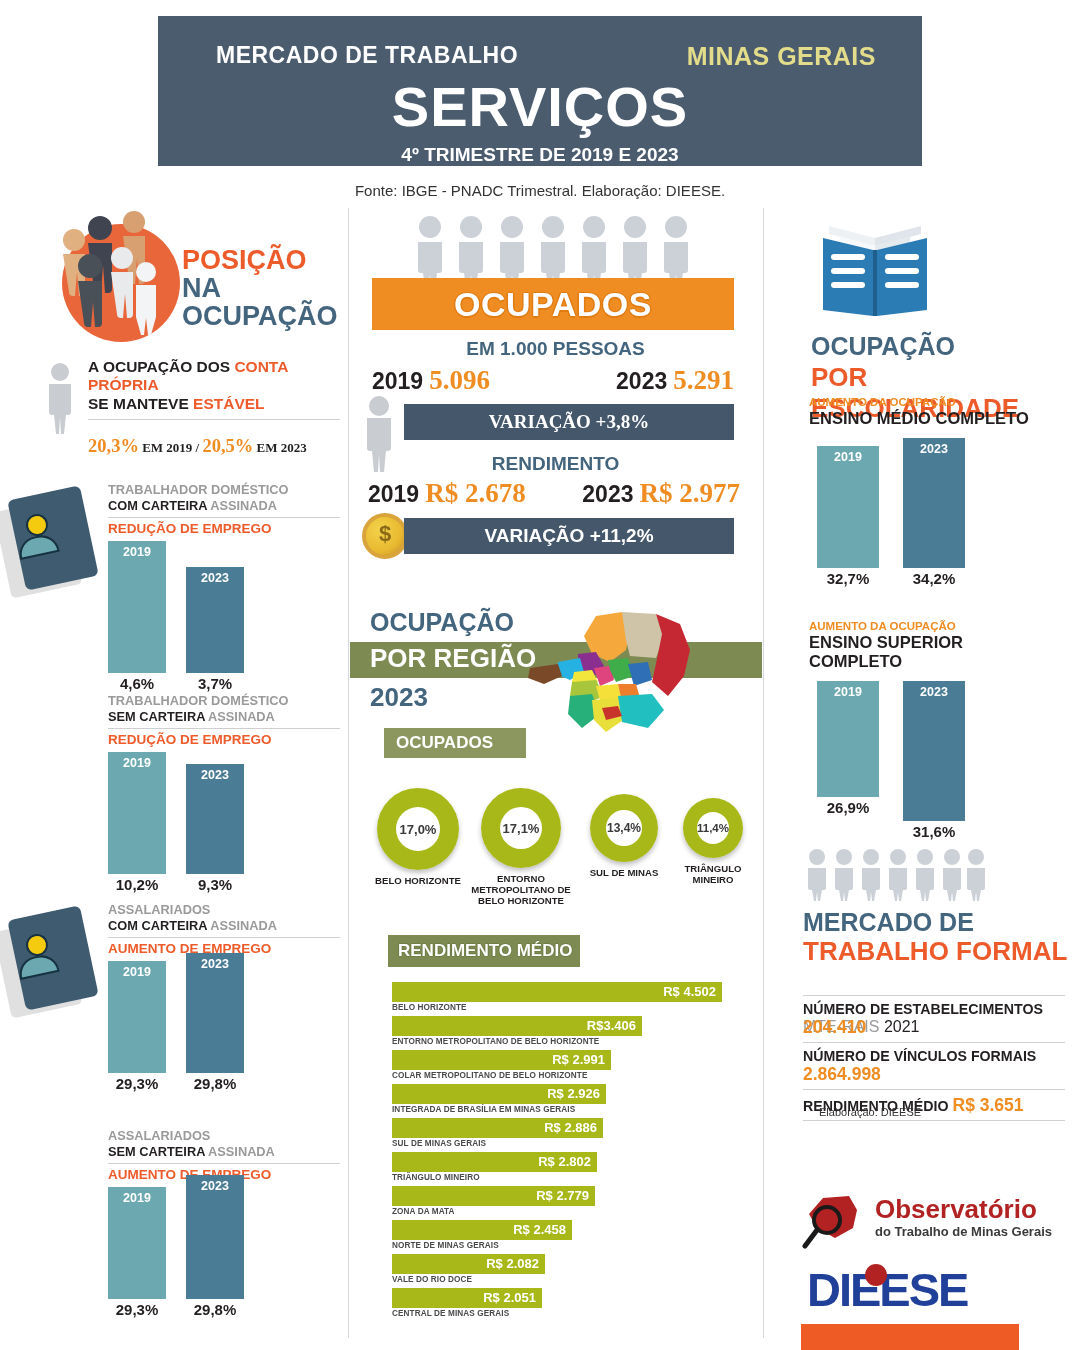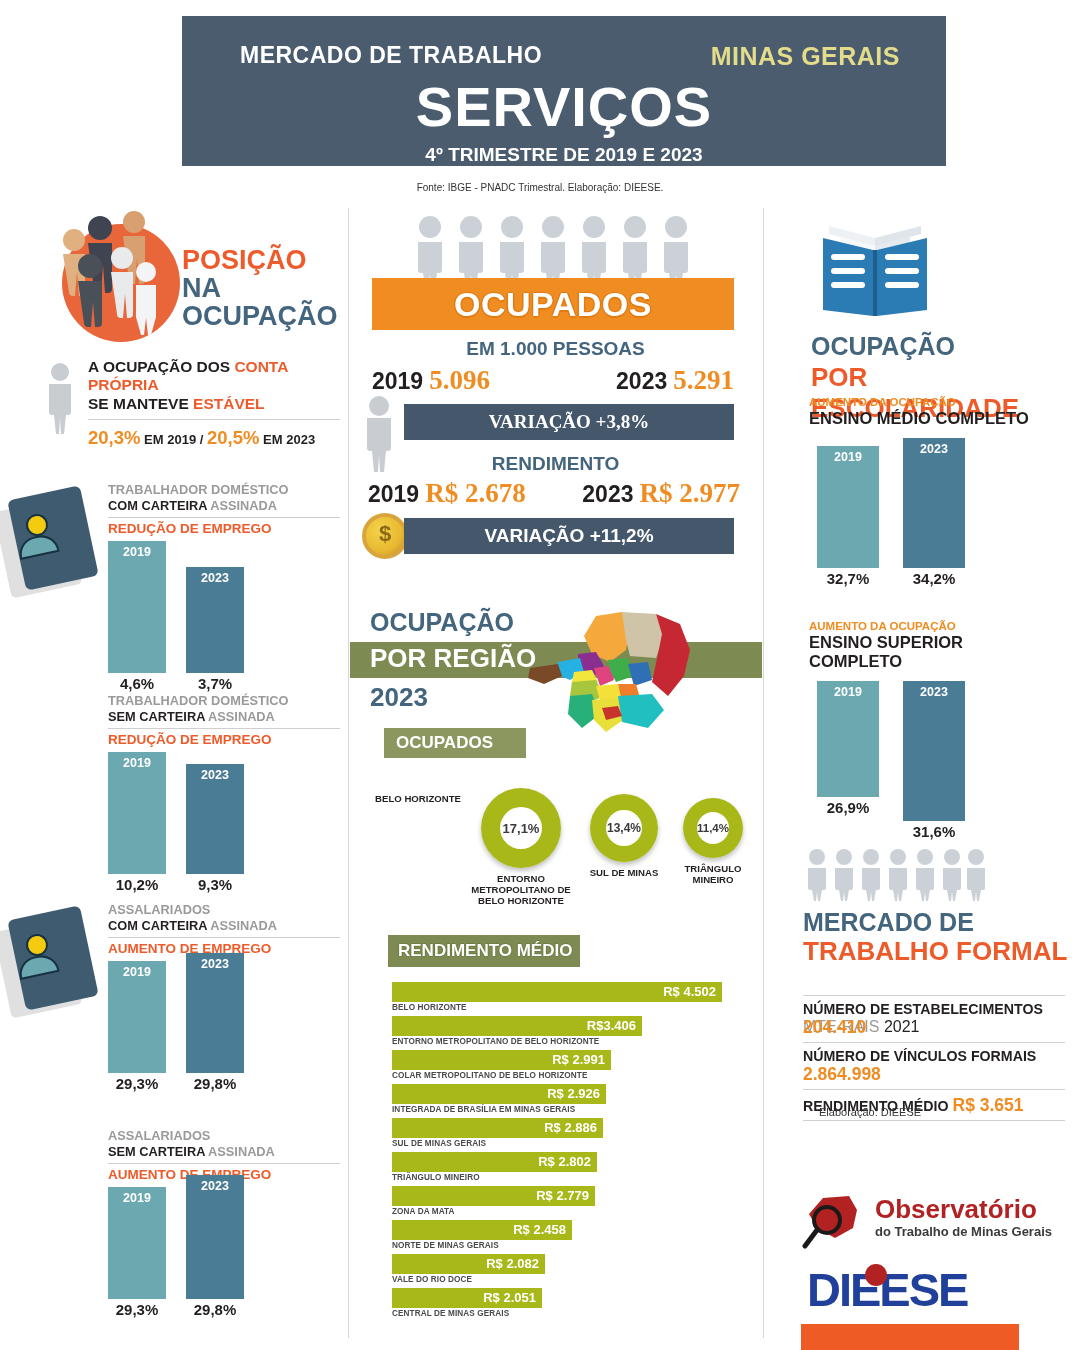--- a/index.html
+++ b/index.html
@@ -10,41 +10,40 @@
     position: relative;
     overflow: hidden;
     color: #231f20;
   }
 
   
   #header-banner {
     position: absolute; left: 158px; top: 16px; width: 764px; height: 150px;
     background: #4a5c6e;
     text-align: center;
-    margin-left: 24px;
   }
   #header-kicker {
     position:absolute; left: 58px; top: 26px;
     color:#ffffff; font-weight:bold; font-size: 23px; letter-spacing: .5px;
   }
   #header-region {
     position:absolute; right: 46px; top: 26px;
     color:#e3dc8a; font-weight:bold; font-size: 25px; letter-spacing:.5px;
   }
   #header-title {
     position:absolute; left:0; right:0; top: 58px;
     color:#ffffff; font-weight:bold; font-size: 56px; letter-spacing: 1px;
   }
   #header-sub {
     position:absolute; left:0; right:0; top: 128px;
     color:#ffffff; font-weight:bold; font-size: 19px;
   }
   #source-line {
     position:absolute; left:0; right:0; top: 182px; text-align:center;
-    font-size: 10px; color:#333;
+    font-size: 15px; color:#333;
   }
 
   
   .vdiv { position:absolute; width:1px; background:#d3d7da; }
   #divider-left  { left: 348px; top: 208px; height: 1130px; }
   #divider-right { left: 763px; top: 208px; height: 1130px; }
   .orange-h { color:#ee5b2b; font-weight:bold; }
   .hline { height:1px; background:#cfcfcf; }
 
   
@@ -57,21 +56,21 @@
 
   #posicao-title { position:absolute; left: 182px; top: 36px; line-height: 1.04; }
   #posicao-title .l1 { font-size: 27px; color:#ee5b2b; font-weight:bold; display:block;}
   #posicao-title .l2 { font-size: 27px; color:#44657e; font-weight:bold; display:block;}
 
   #conta-propria-block { position:absolute; left: 40px; top: 148px; width: 300px; }
   #cp-person { position:absolute; left:0; top: 4px; width: 40px; height: 72px; }
   #cp-text { position:absolute; left: 48px; top: 0px; width: 252px; }
   #cp-line1 { font-size: 15.5px; font-weight:bold; line-height:1.18; }
   #cp-rule { margin-top: 6px; width: 252px; }
-  #cp-stats { margin-top: 7px; font-size: 13px; font-weight:bold; }
+  #cp-stats { margin-top: 16px; font-size: 13px; font-weight:bold;font-family:Liberation Serif, serif; }
   #cp-stats .big { font-size: 18.5px; color:#ef8c22; }
 
   .card-icon { position:absolute; width: 92px; height: 104px; }
   .card-shadow { position:absolute; left: 0; top: 16px; width: 72px; height: 88px;
      background:#e0e0e0; transform: rotate(-12deg); border-radius:5px; }
   .card-main { position:absolute; left: 14px; top: 4px; width: 74px; height: 92px;
      background:#3f5b70; transform: rotate(-12deg); border-radius:6px; }
   .card-face-head { position:absolute; left: 24px; top: 26px; width: 22px; height: 22px;
      border-radius:50%; background:#f5cb10; border:2px solid #16313f; transform: rotate(-12deg); }
   .card-face-body { position:absolute; left: 16px; top: 48px; width: 40px; height: 20px;
@@ -470,20 +469,25 @@
     <path d="M100 86 L134 84 L146 100 L130 118 L104 112 Z" fill="#22bfc0"></path>
     <path d="M84 98 L100 96 L104 106 L88 110 Z" fill="#c8342c"></path>
   </svg>
 
   <div id="ocupados-tag">
     <span>OCUPADOS</span>
   </div>
 
   <div id="donuts">
     <div class="donut-wrap" style="left:14px; top:0px; width:96px;">
+      <div class="donut" style="width:82px;height:82px;margin:0 auto;">
+        <div class="hole" style="left:19px;top:19px;width:44px;height:44px;">
+            <span>17,0%</span>
+          </div>
+      </div>
       <div class="donut-lbl">BELO HORIZONTE</div>
     </div>
     <div class="donut-wrap" style="left:110px; top:0px; width:110px;">
       <div class="donut" style="width:80px;height:80px;margin:0 auto;">
         <div class="hole" style="left:19px;top:19px;width:42px;height:42px;">
             <span>17,1%</span>
           </div>
       </div>
       <div class="donut-lbl">ENTORNO METROPOLITANO DE BELO HORIZONTE</div>
     </div>

